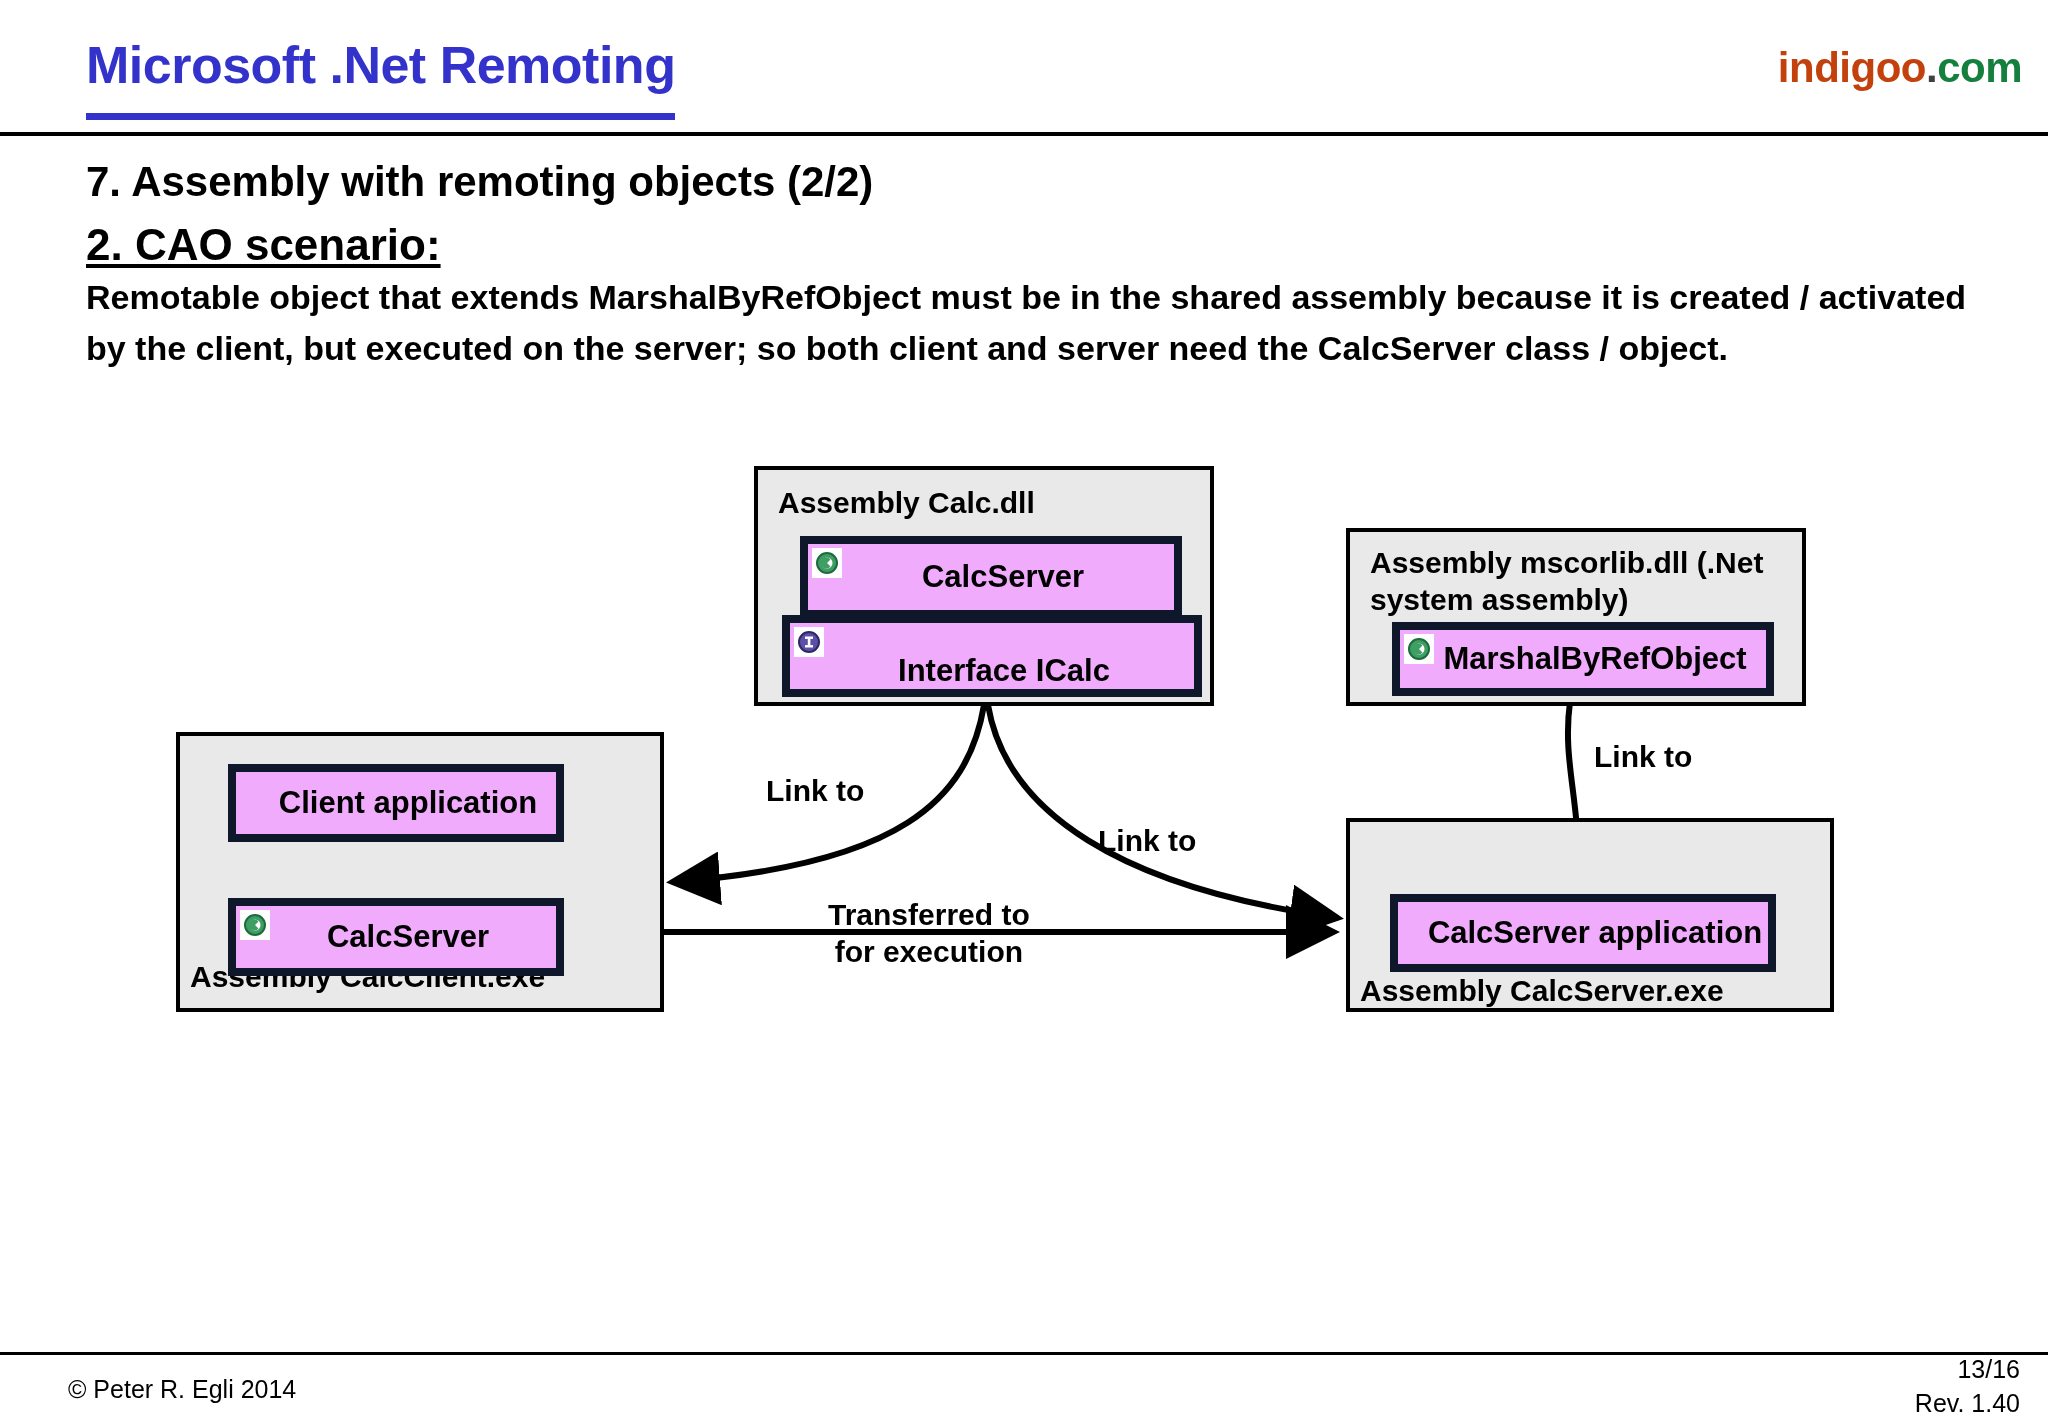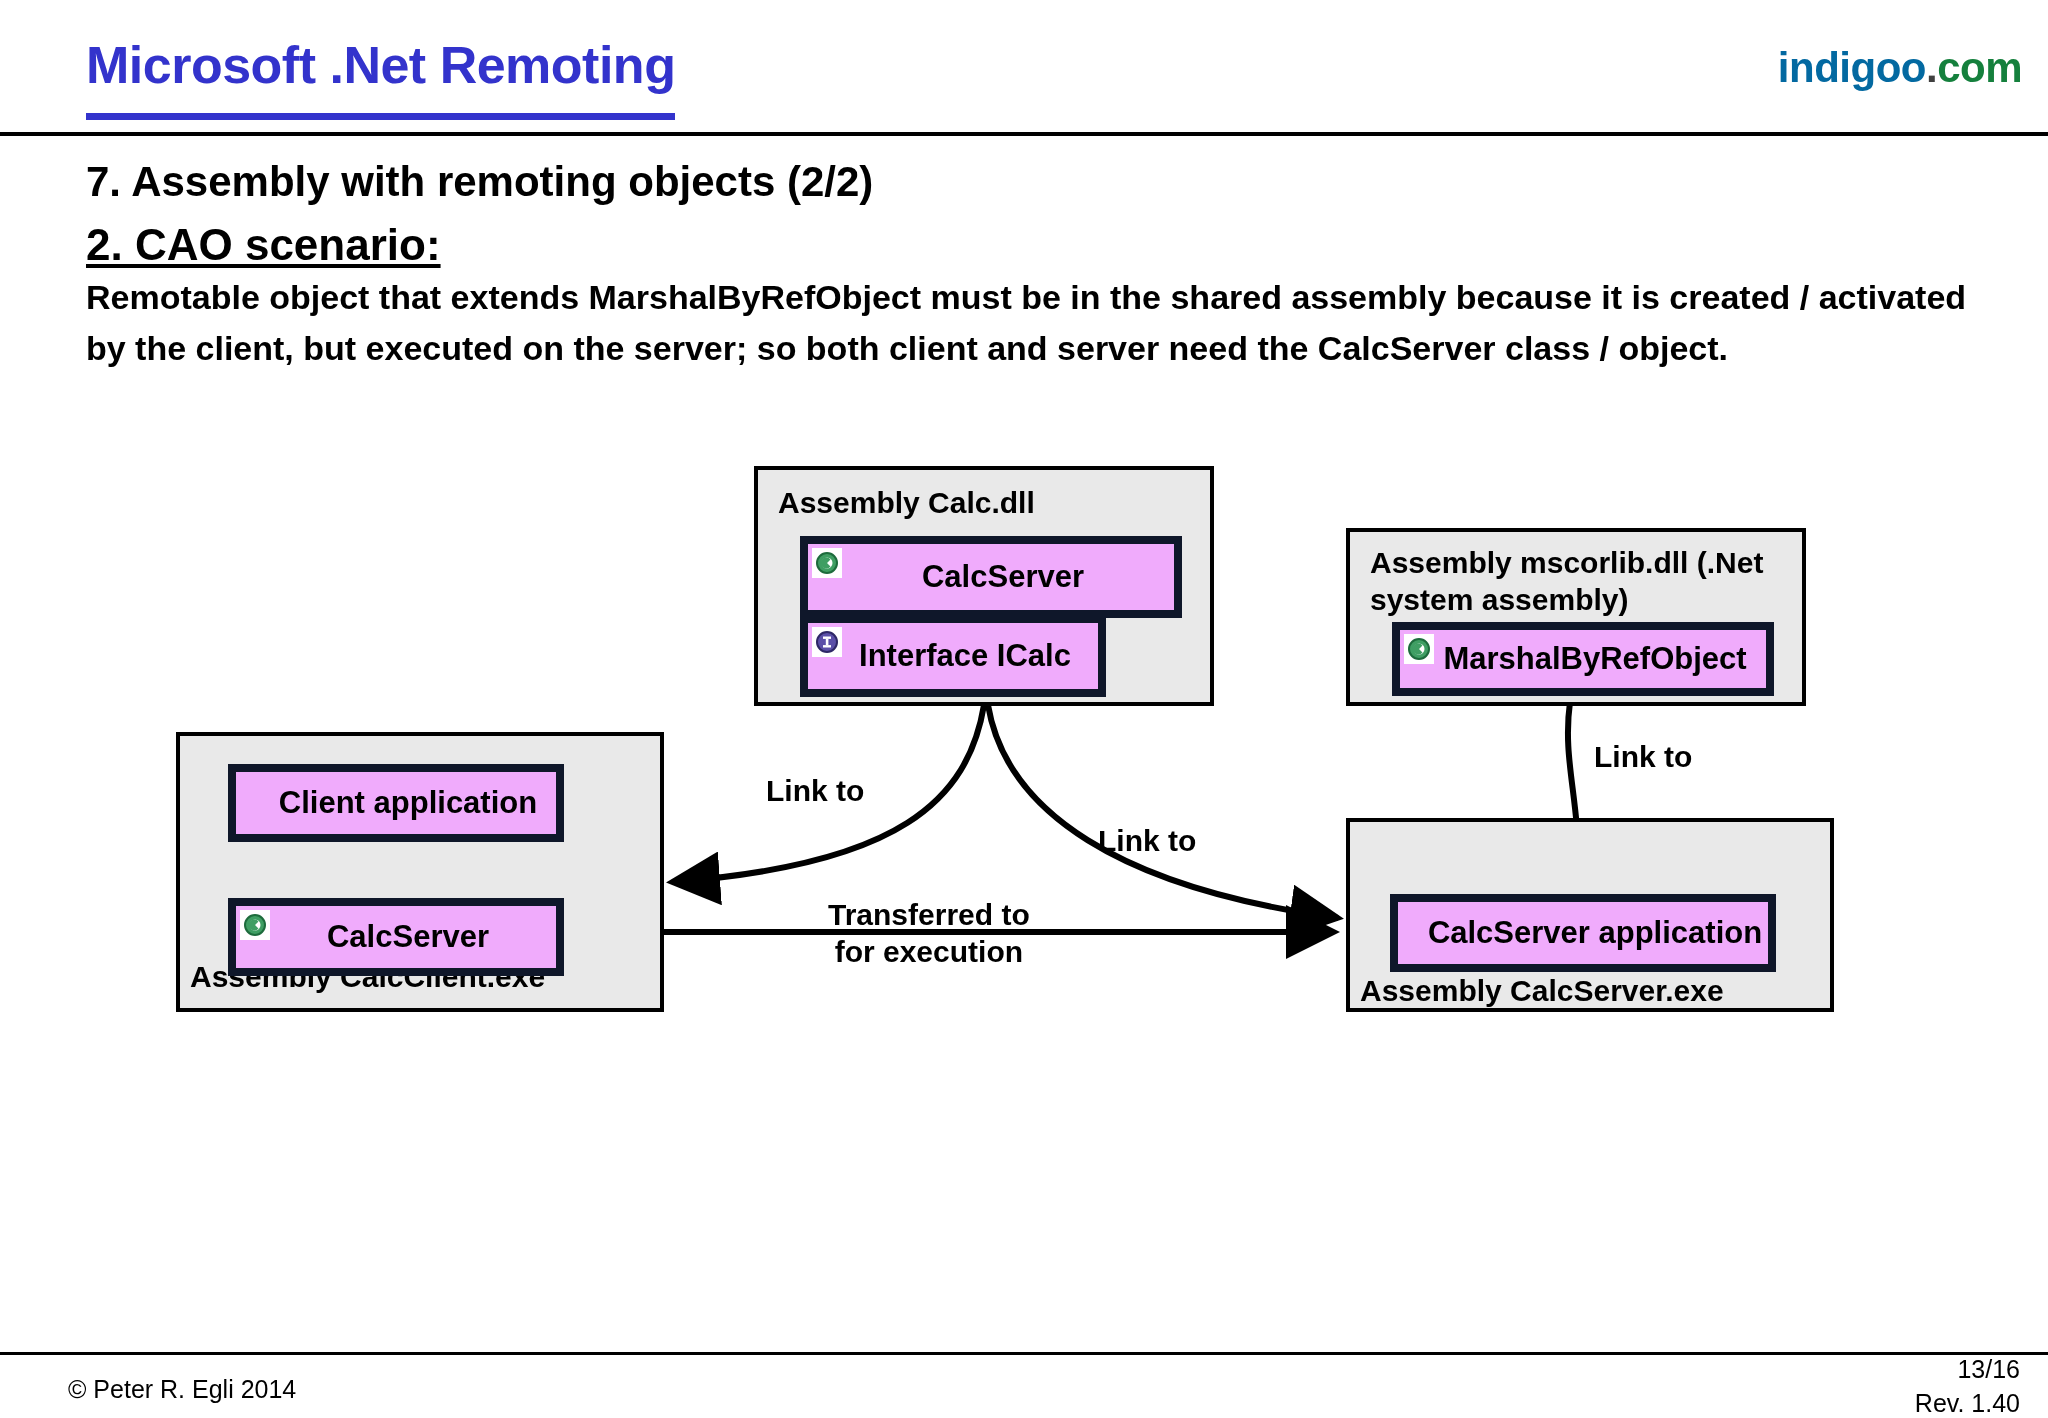--- a/index.html
+++ b/index.html
@@ -38,21 +38,21 @@
   }
   #brand {
     position: absolute;
     right: 26px;
     top: 44px;
     font-size: 42px;
     font-weight: bold;
     white-space: nowrap;
     letter-spacing: -0.5px;
   }
-  #brand .b-indigoo { color: #0369a1; }
+  #brand .b-indigoo { color: #c2410c; }
   #brand .b-dot     { color: #404040; }
   #brand .b-com     { color: #15803d; }
 
   #header-rule {
     position: absolute;
     left: 0;
     top: 132px;
     width: 2048px;
     height: 0;
     border-top: 4px solid #000000;
@@ -239,21 +239,21 @@
       <span class="uml-icon">
         <svg width="26" height="26" viewBox="0 0 26 26">
           <circle cx="13" cy="13" r="10" fill="#3f9e63" stroke="#1d6b3c" stroke-width="2"></circle>
           <circle cx="13" cy="13" r="5.5" fill="#ffffff"></circle>
           <path d="M16.5 9.5 A5.5 5.5 0 1 0 16.5 16.5 L13 13 Z" fill="#3f9e63"></path>
         </svg>
       </span>
       <span class="node-label">CalcServer</span>
     </div>
 
-    <div class="node" style="left:42px; top:146px; width:306px; height:82px; top:145px;">
+    <div class="node" style="left:24px; top:146px; width:420px; height:82px; top:145px;align-items:flex-end;">
       <span class="uml-icon">
         <svg width="26" height="26" viewBox="0 0 26 26">
           <circle cx="13" cy="13" r="10" fill="#5b4fa8" stroke="#2e2766" stroke-width="2"></circle>
           <rect x="9" y="7.5" width="8" height="2.4" fill="#ffffff"></rect>
           <rect x="11.8" y="9.9" width="2.6" height="6.2" fill="#ffffff"></rect>
           <rect x="9" y="16.1" width="8" height="2.4" fill="#ffffff"></rect>
         </svg>
       </span>
       <span class="node-label">Interface ICalc</span>
     </div>

